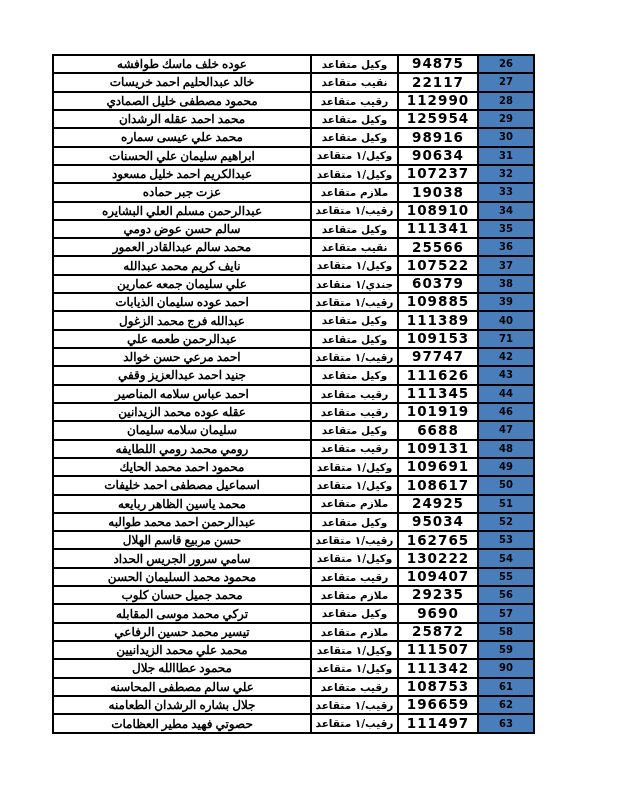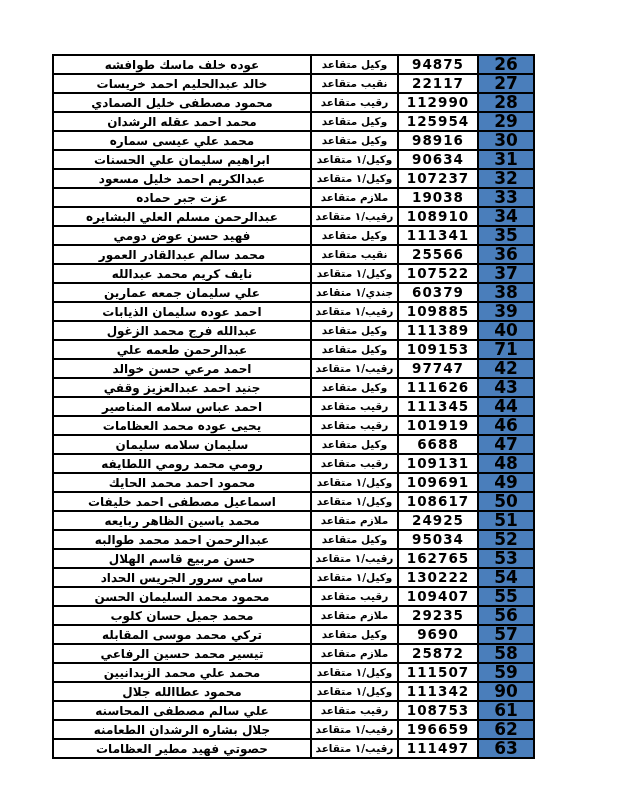--- a/index.html
+++ b/index.html
@@ -40,36 +40,37 @@
     color: #000000;
     white-space: nowrap;
     overflow: hidden;
     height: 15px;
     line-height: 1;
   }
   td.name {
     width: 258px;
     direction: rtl;
     font-size: 12px;
+    font-family: Liberation Serif, serif;
   }
   td.rank {
     width: 87px;
     direction: rtl;
     font-size: 10.5px;
   }
   td.id {
     width: 80px;
     font-size: 13.5px;
     letter-spacing: 1px;
   }
   td.index {
     width: 56px;
     background: var(--accent-blue);
     color: #ffffff;
-    font-size: 17px;
+    font-size: 10px;
   }
 </style>
 </head>
 <body>
 
 <div class="sheet">
   <table class="roster">
     <colgroup>
       <col style="width:258px">
       <col style="width:87px">
@@ -125,21 +126,21 @@
           <td class="id">19038</td>
           <td class="index">33</td>
         </tr>
         <tr>
           <td class="name">عبدالرحمن مسلم العلي البشايره</td>
           <td class="rank">رقيب/١ متقاعد</td>
           <td class="id">108910</td>
           <td class="index">34</td>
         </tr>
         <tr>
-          <td class="name">فهيد حسن عوض دومي</td>
+          <td class="name">سالم حسن عوض دومي</td>
           <td class="rank">وكيل متقاعد</td>
           <td class="id">111341</td>
           <td class="index">35</td>
         </tr>
         <tr>
           <td class="name">محمد سالم عبدالقادر العمور</td>
           <td class="rank">نقيب متقاعد</td>
           <td class="id">25566</td>
           <td class="index">36</td>
         </tr>
@@ -185,21 +186,21 @@
           <td class="id">111626</td>
           <td class="index">43</td>
         </tr>
         <tr>
           <td class="name">احمد عباس سلامه المناصير</td>
           <td class="rank">رقيب متقاعد</td>
           <td class="id">111345</td>
           <td class="index">44</td>
         </tr>
         <tr>
-          <td class="name">يحيى عوده محمد العظامات</td>
+          <td class="name">عقله عوده محمد الزيدانين</td>
           <td class="rank">رقيب متقاعد</td>
           <td class="id">101919</td>
           <td class="index">46</td>
         </tr>
         <tr>
           <td class="name">سليمان سلامه سليمان</td>
           <td class="rank">وكيل متقاعد</td>
           <td class="id">6688</td>
           <td class="index">47</td>
         </tr>

